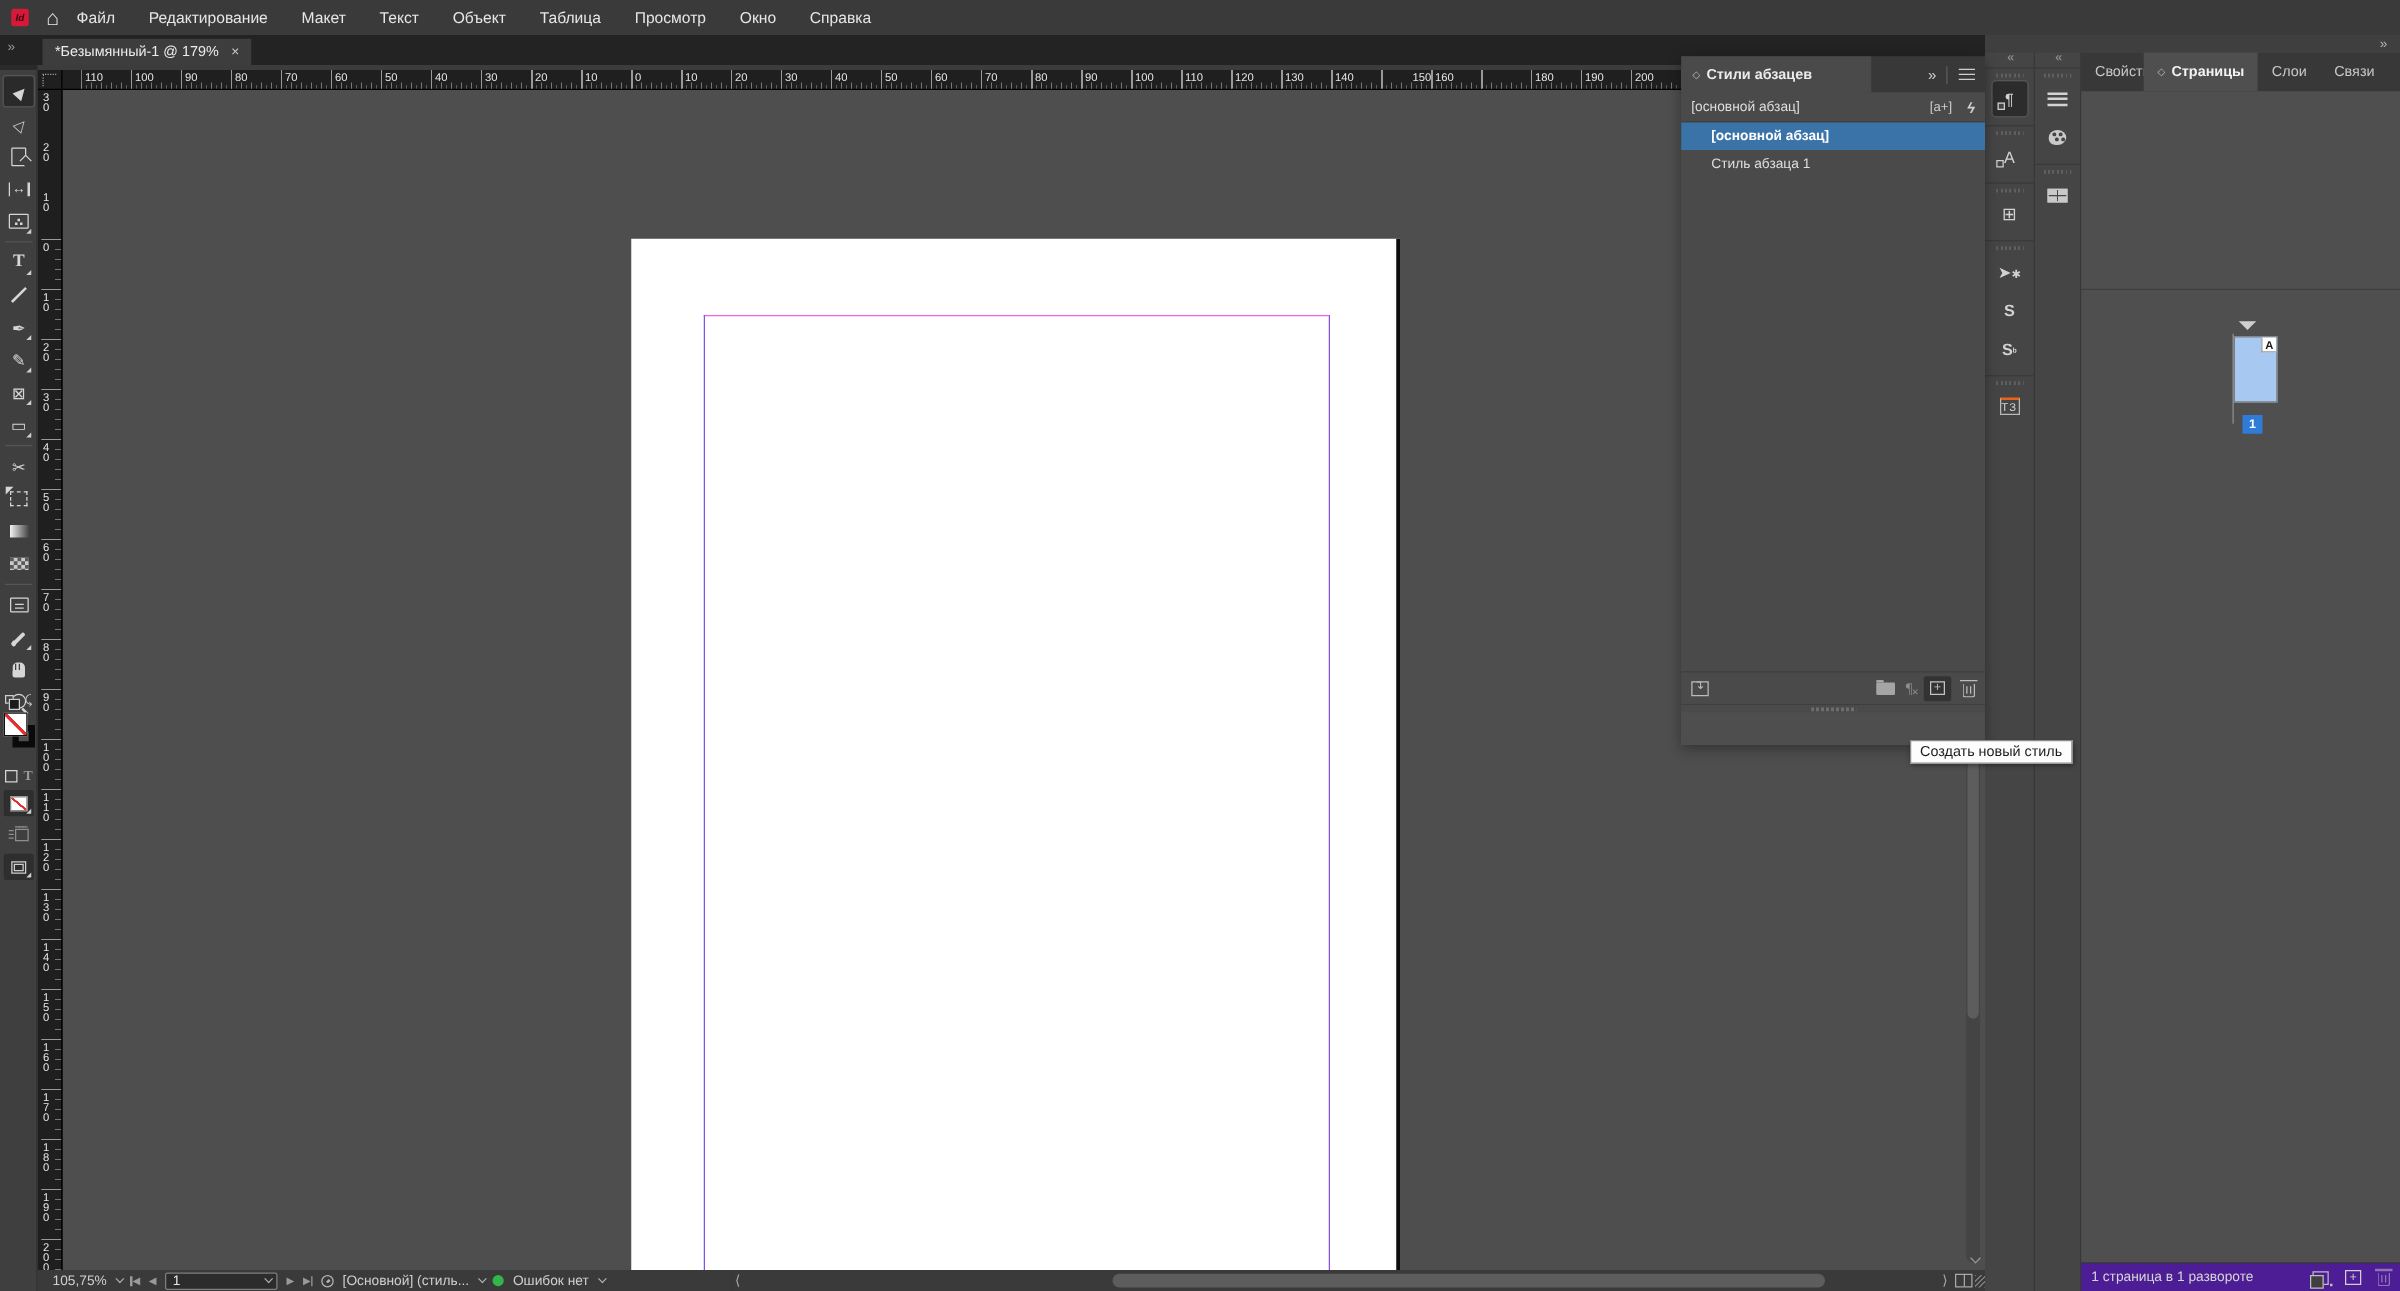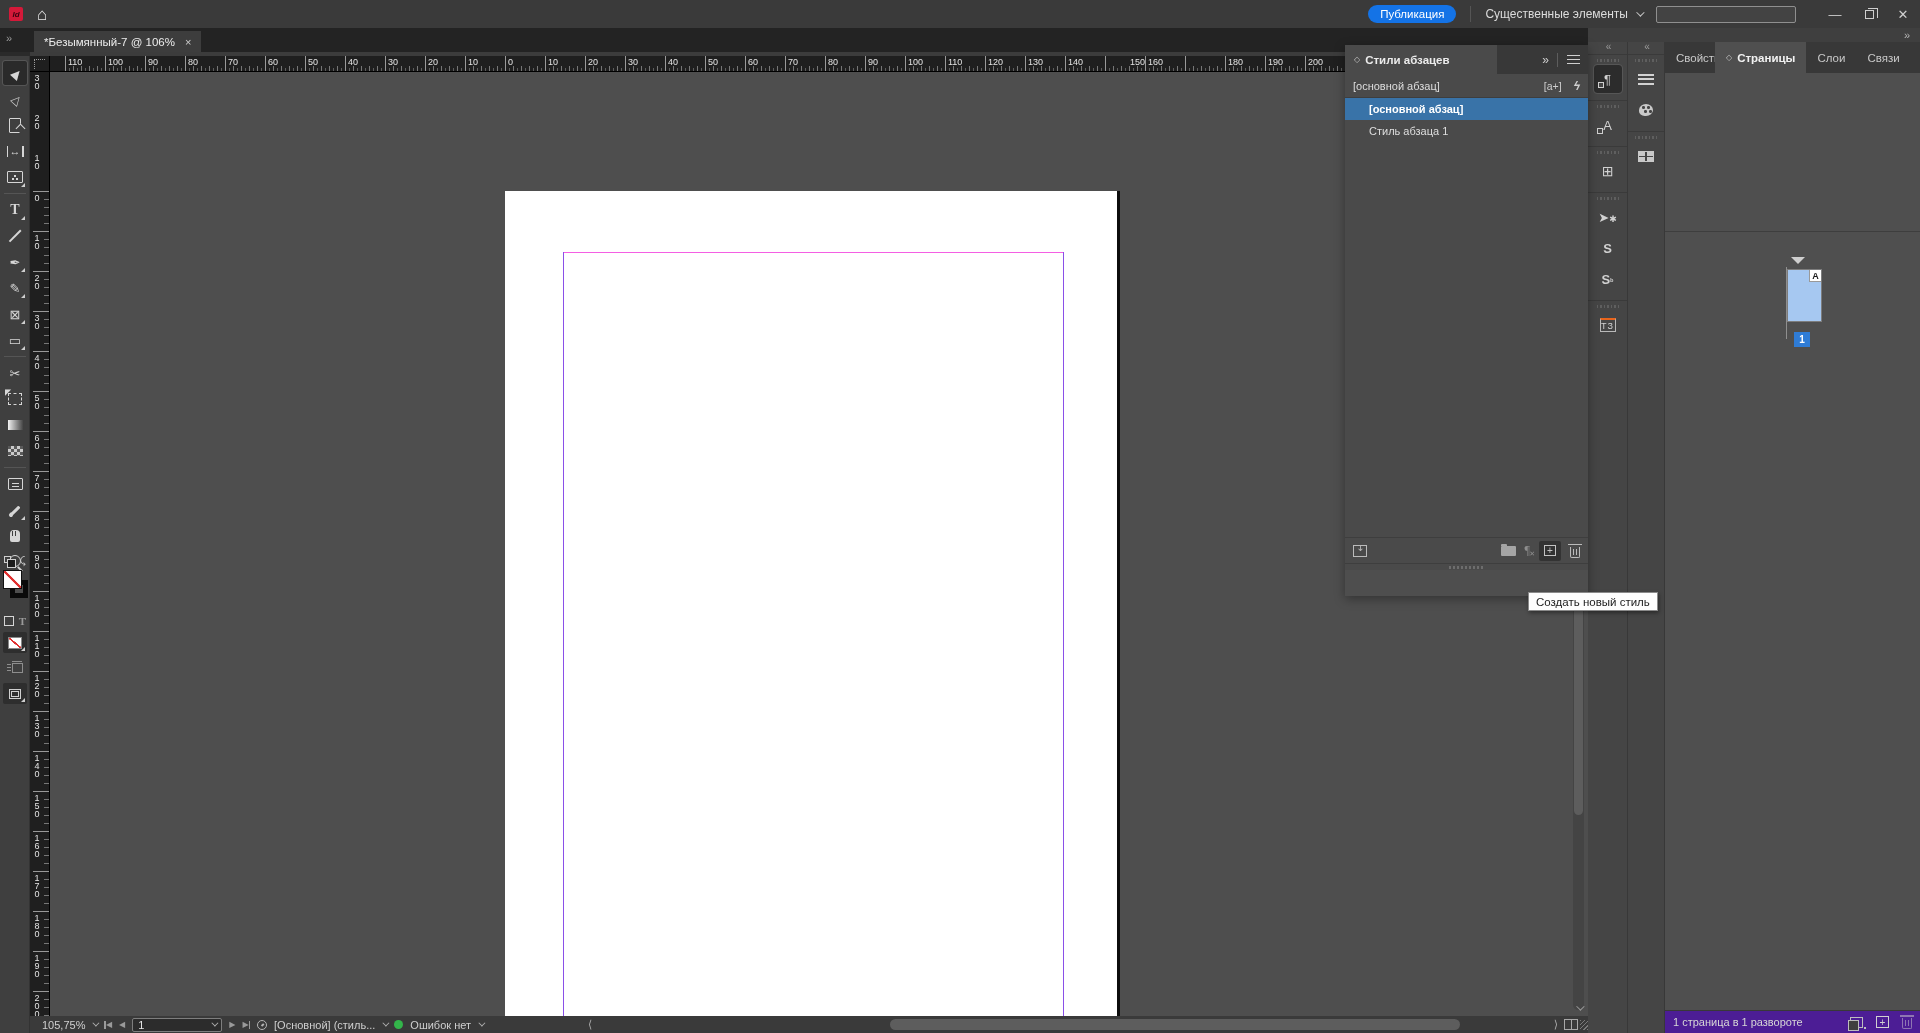--- a/index.html
+++ b/index.html
@@ -222,42 +222,37 @@
   #split-icon { position:absolute; right:10px; top:3px; width:14px; height:11px; border:1px solid #a8a8a8; display:flex; }
   #split-icon::before { content:""; width:50%; border-right:1px solid #a8a8a8; }
   #corner-grip { position:absolute; right:0; top:4px; width:8px; height:10px; background:repeating-linear-gradient(135deg,#7a7a7a 0 1px,transparent 1px 3px); }
 </style>
 </head>
 <body>
 
 <div id="menubar">
   <div id="id-logo">Id</div>
   <div id="home-icon">⌂</div>
-  <div id="menubar-right">
-    <div id="workspace-pill">Публикация</div>
-    <div class="vsep"></div>
-    <div id="workspace-select">
-      <span>Существенные элементы</span>
-      <span class="chev"></span>
-    </div>
-    <input id="top-search" value="" style="">
-    <div id="win-controls">
-      <div class="winbtn">—</div>
-      <div class="winbtn">
-          <span class="restore-glyph"></span>
-        </div>
-      <div class="winbtn">✕</div>
-    </div>
-  </div>
+  <div id="menu-items">
+      <div class="mi">Файл</div>
+      <div class="mi">Редактирование</div>
+      <div class="mi">Макет</div>
+      <div class="mi">Текст</div>
+      <div class="mi">Объект</div>
+      <div class="mi">Таблица</div>
+      <div class="mi">Просмотр</div>
+      <div class="mi">Окно</div>
+      <div class="mi">Справка</div>
+    </div>
 </div>
 
 <div id="tabstrip">
   <div id="tab-expander">»</div>
   <div id="doc-tab">
-    <span>*Безымянный-7 @ 106%</span>
+    <span>*Безымянный-1 @ 179%</span>
     <span class="close">×</span>
   </div>
 </div>
 <div id="understrip"></div>
 
 <div id="toolbar">
   <div id="tools">
       <div class="tool t-selection active">
         <span class="ic">▶</span>
       </div>

